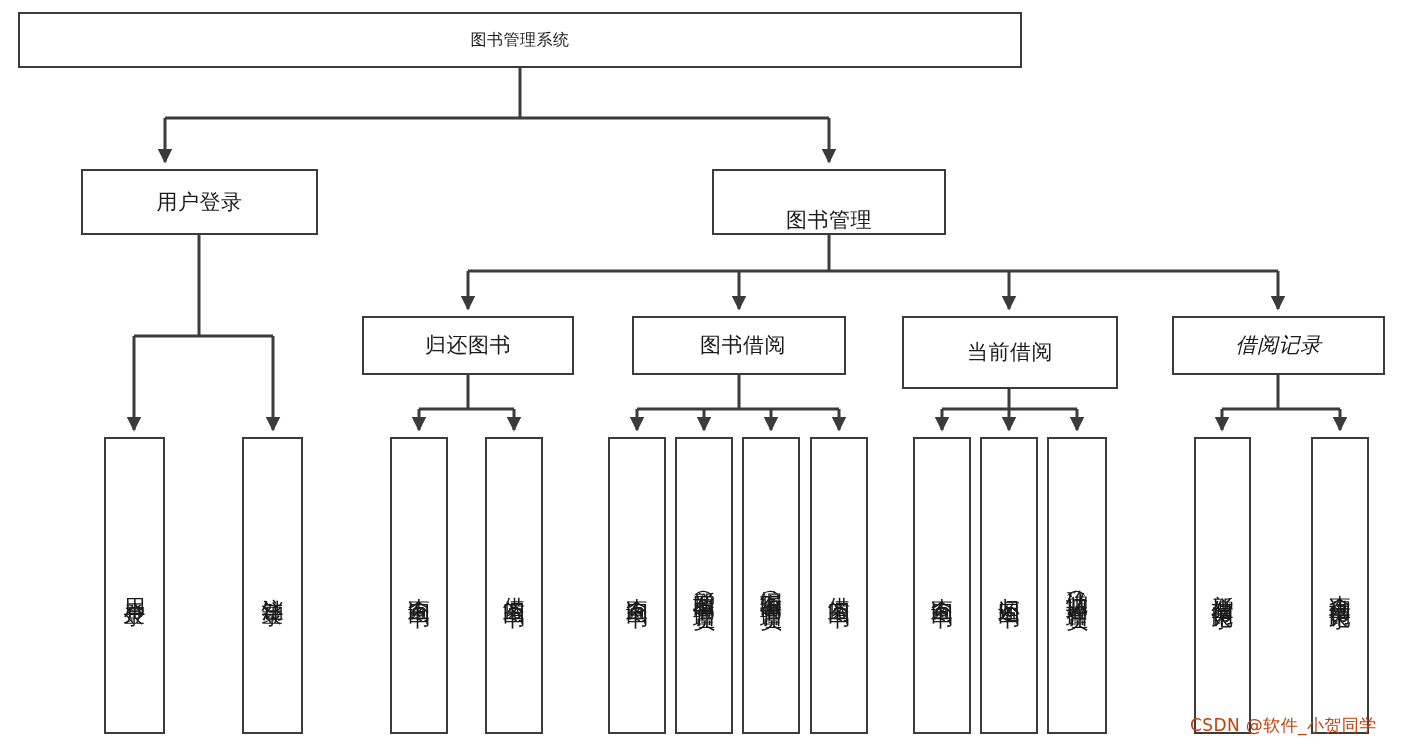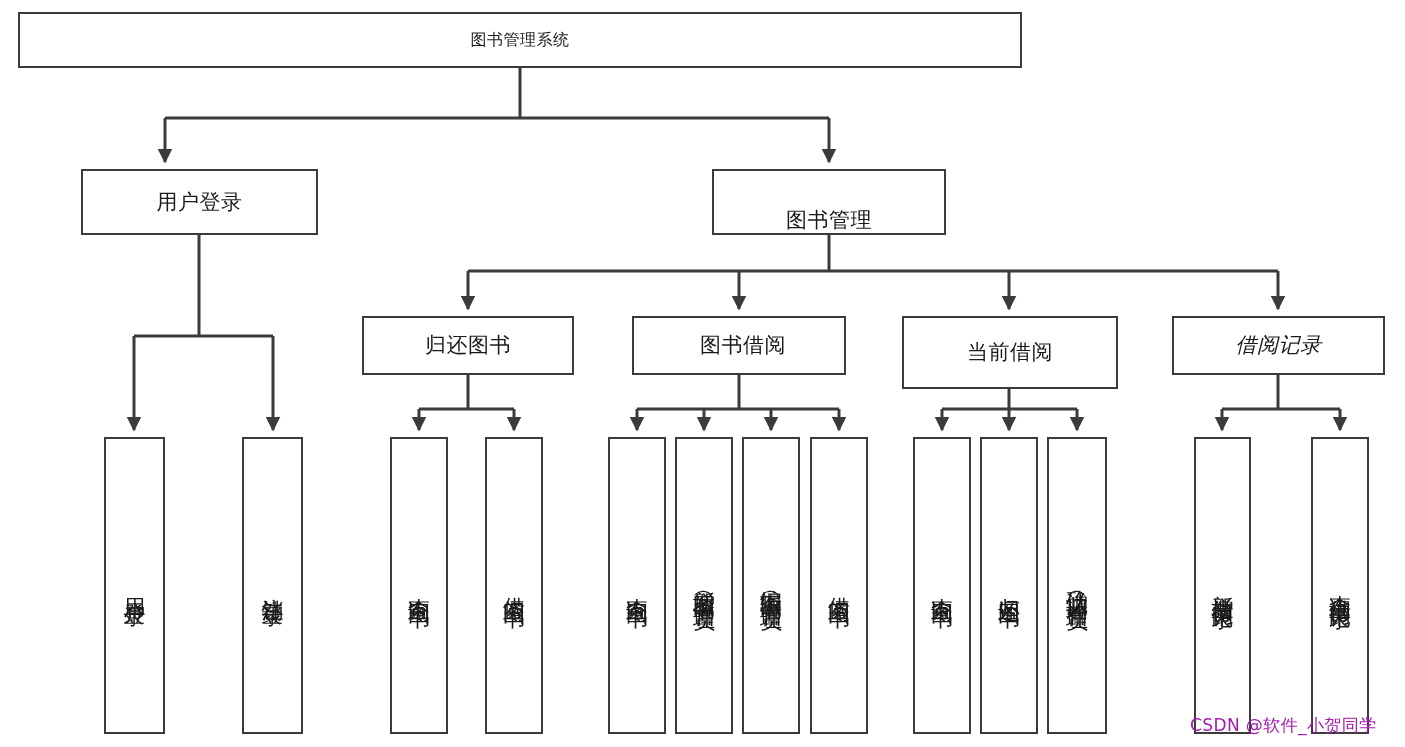--- a/index.html
+++ b/index.html
@@ -59,21 +59,21 @@
   .node.vert .node-label {
     writing-mode: vertical-rl;
     text-orientation: upright;
     font-size: 22px;
     line-height: 1.0;
     letter-spacing: 3px;
     white-space: nowrap;
   }
   .watermark {
     position: absolute;
-    color: #a21caf;
+    color: #c2410c;
     font-size: 17px;
     letter-spacing: 0.4px;
     white-space: nowrap;
     z-index: 5;
     font-family: "DejaVu Sans", "Liberation Sans", sans-serif;
   }
 </style>
 </head>
 <body>
 

